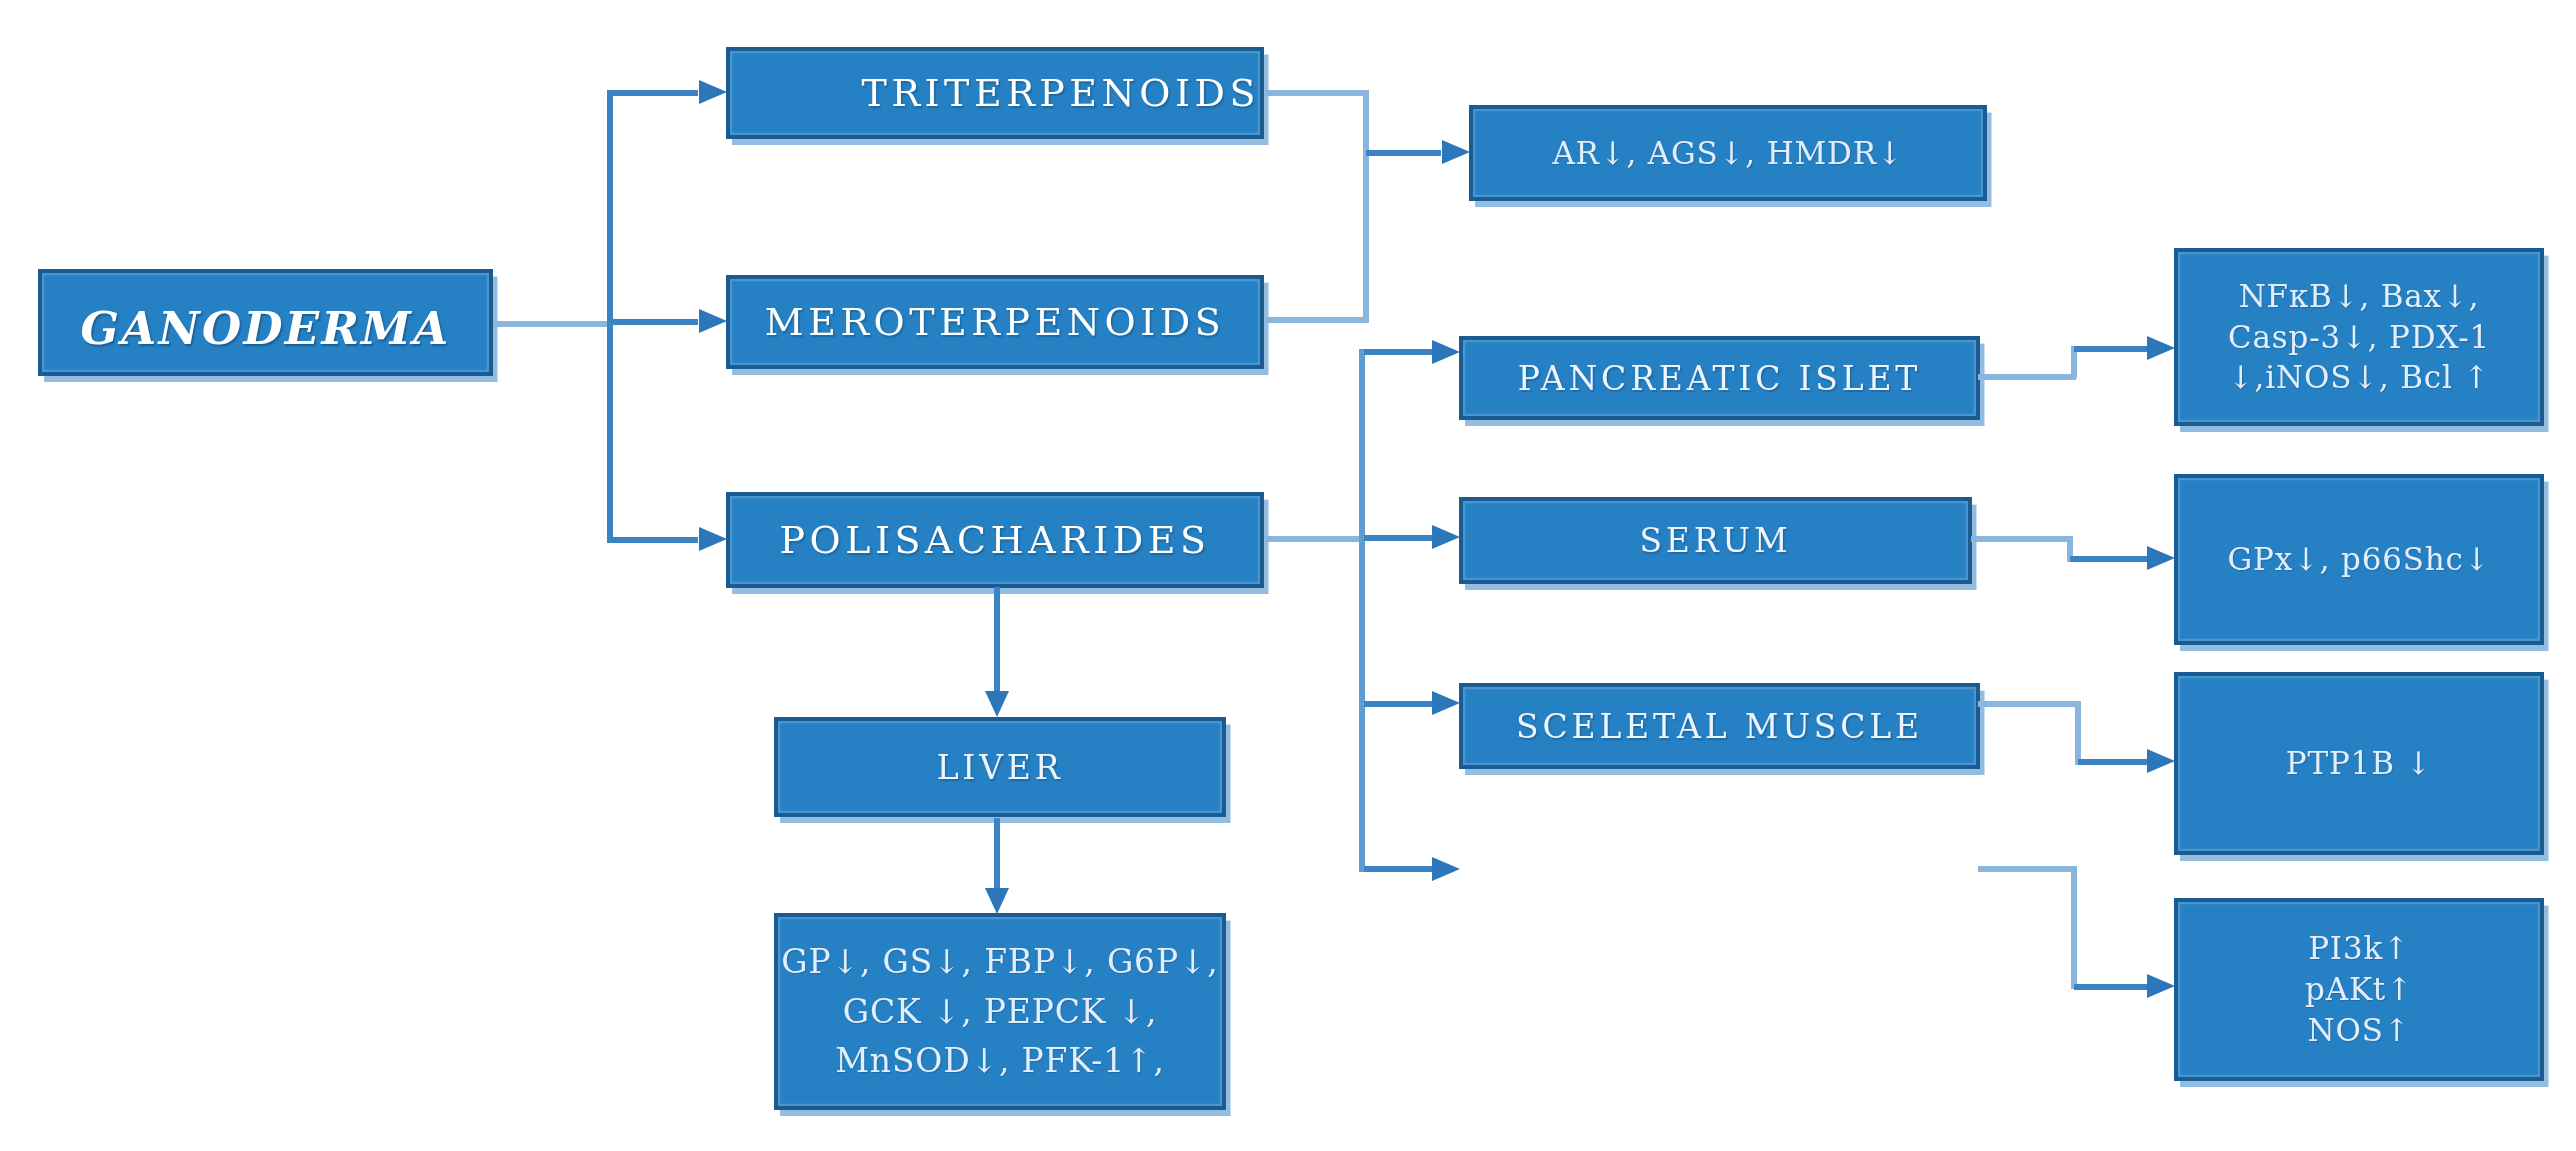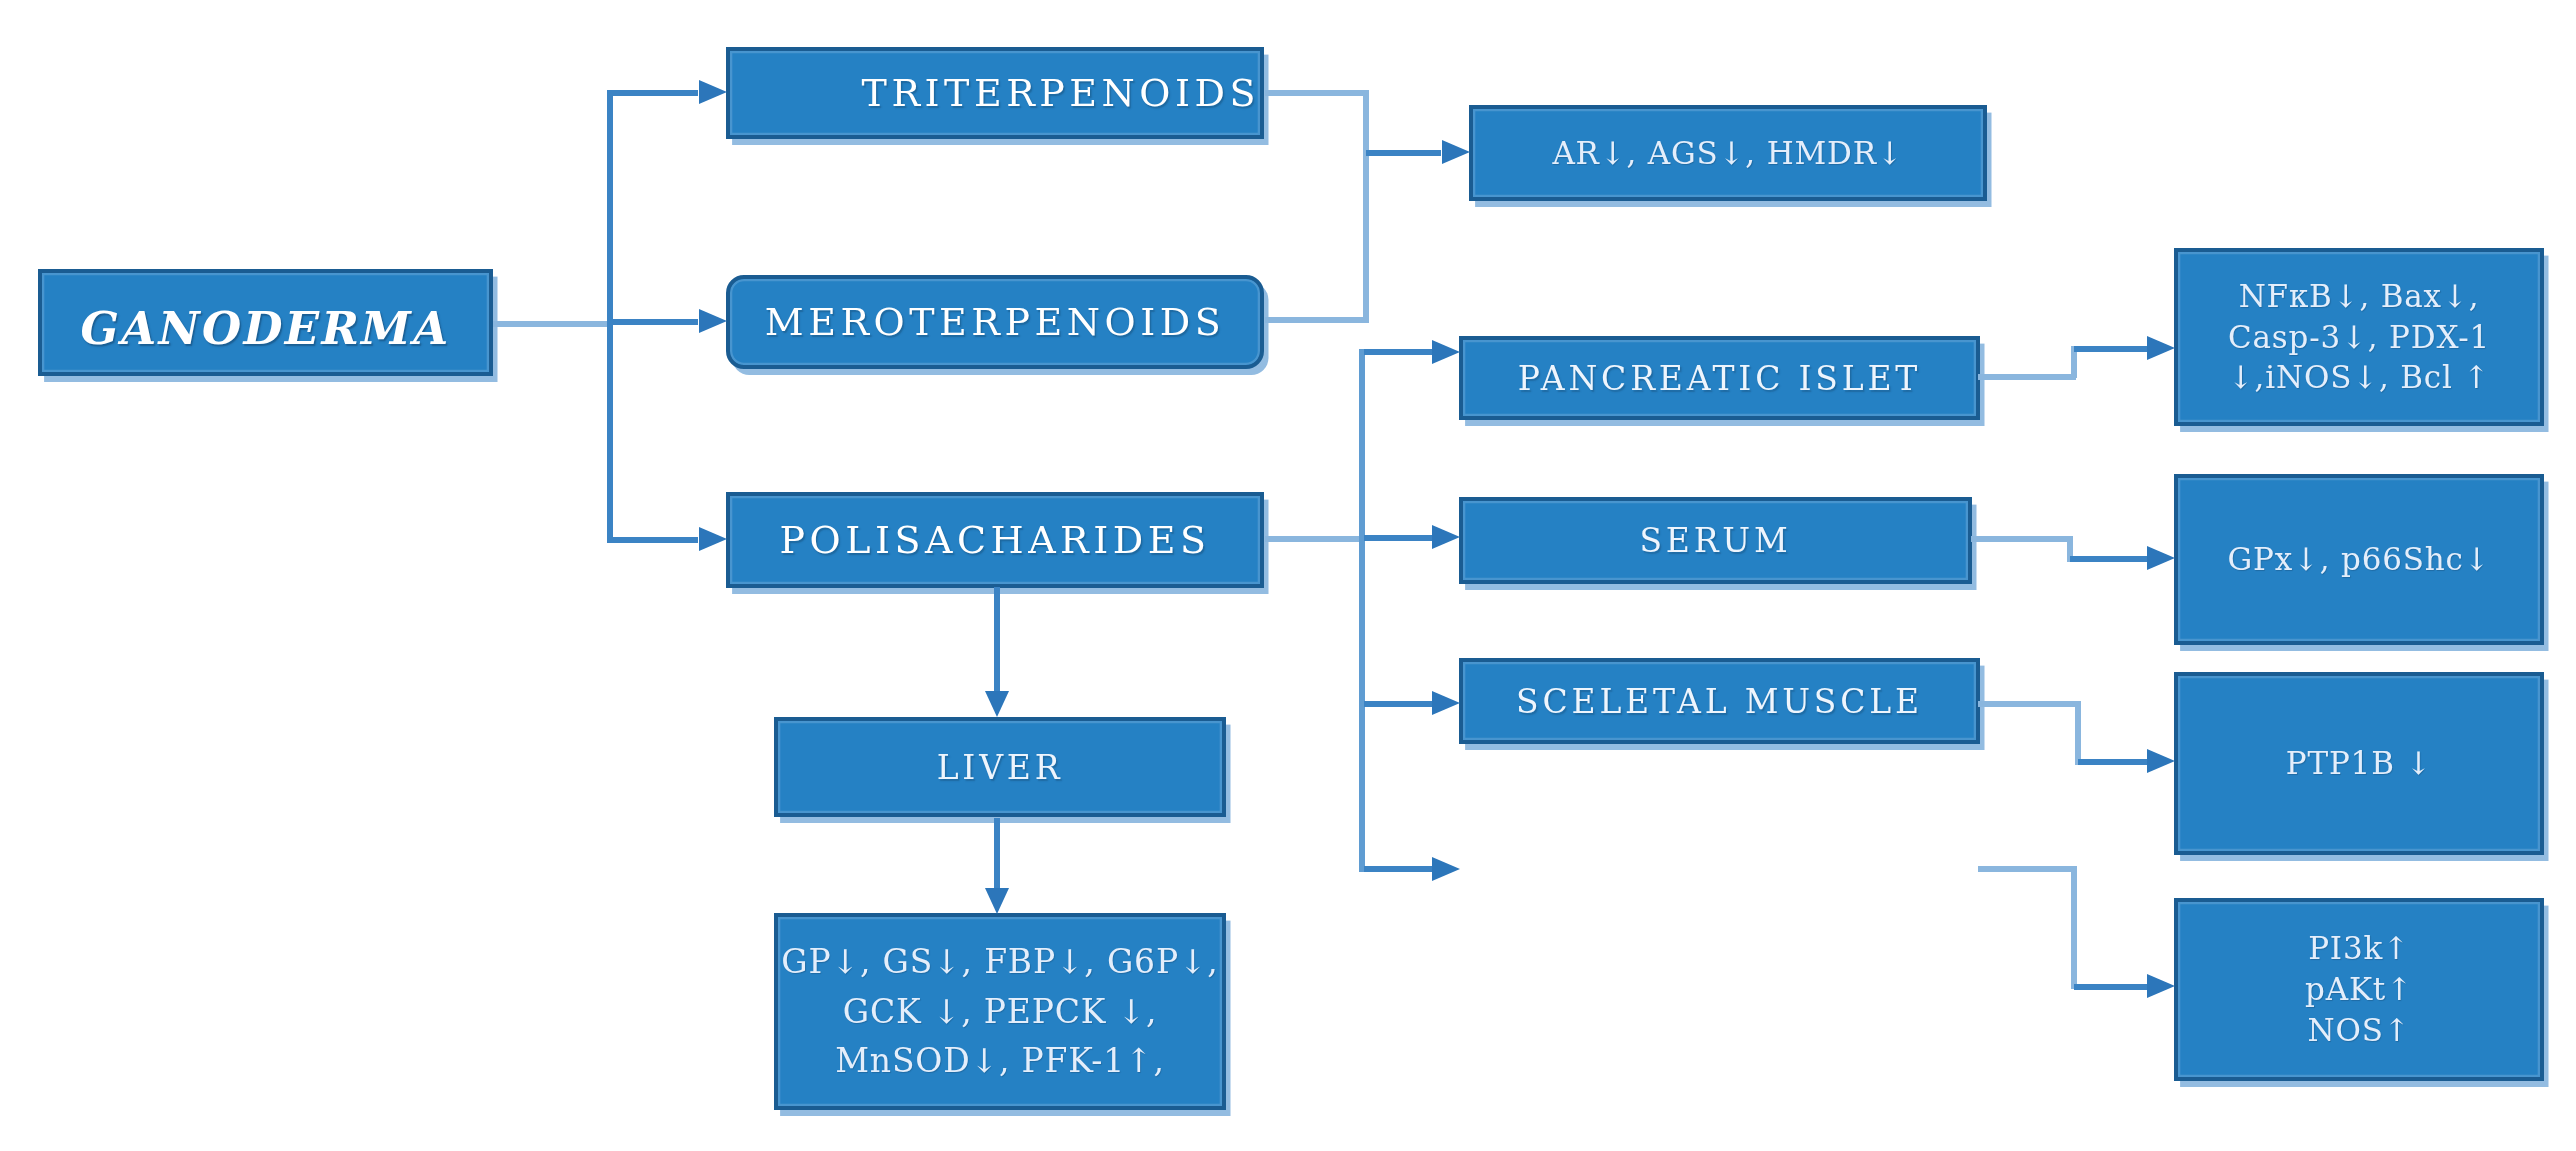--- a/index.html
+++ b/index.html
@@ -44,41 +44,41 @@
 <div id="canvas">
 
   <div class="node" style="left:38px;top:269px;width:455px;height:107px;">
     <span class="brand">GANODERMA</span>
   </div>
 
   <div class="node" style="left:726px;top:47px;width:538px;height:92px;justify-content:flex-end;">
     <span class="hdr">TRITERPENOIDS</span>
   </div>
 
-  <div class="node" style="left:726px;top:275px;width:538px;height:94px;border-radius:18px;">
+  <div class="node" style="left:726px;top:275px;width:538px;height:94px;">
     <span class="hdr">MEROTERPENOIDS</span>
   </div>
 
   <div class="node" style="left:726px;top:492px;width:538px;height:96px;">
     <span class="hdr">POLISACHARIDES</span>
   </div>
 
   <div class="node" style="left:1469px;top:105px;width:518px;height:96px;">
     <span class="fx">AR↓, AGS↓, HMDR↓</span>
   </div>
 
   <div class="node" style="left:1459px;top:336px;width:521px;height:84px;">
     <span class="hdr-sm">PANCREATIC ISLET</span>
   </div>
 
   <div class="node" style="left:1459px;top:497px;width:513px;height:87px;">
     <span class="hdr-sm">SERUM</span>
   </div>
 
-  <div class="node" style="left:1459px;top:658px;width:521px;height:86px;">
+  <div class="node" style="left:1459px;top:683px;width:521px;height:86px;">
     <span class="hdr-sm">SCELETAL MUSCLE</span>
   </div>
 
 
   <div class="node col" style="left:2174px;top:248px;width:370px;height:178px;">
     <div class="fx">NFκB↓, Bax↓,</div>
     <div class="fx">Casp-3↓, PDX-1</div>
     <div class="fx">↓,iNOS↓, Bcl ↑</div>
   </div>
 

